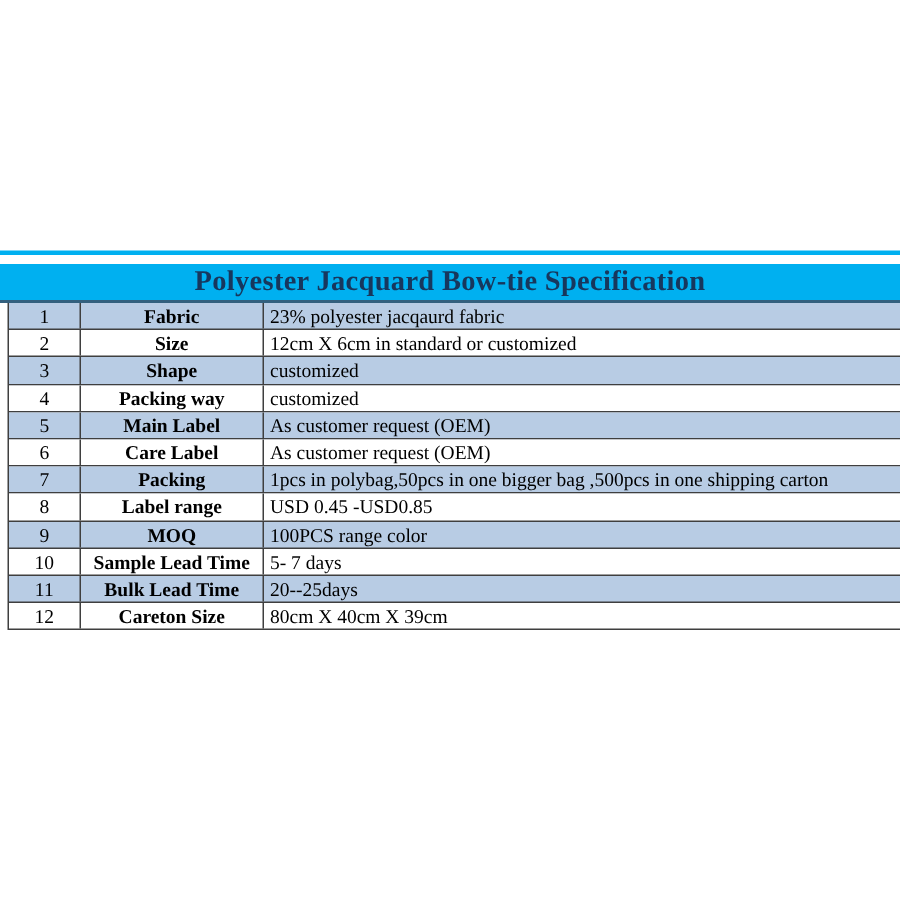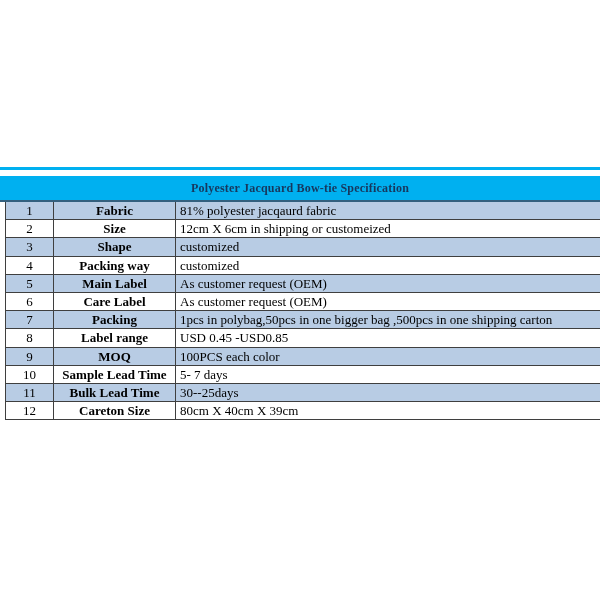--- a/index.html
+++ b/index.html
@@ -30,21 +30,21 @@
     width: 600px;
     height: 26px;
     box-sizing: border-box;
     background: #00b0f0;
     border-bottom: 2px solid #33607e;
     display: flex;
     align-items: center;
     justify-content: center;
   }
   .title-text {
-    font-size: 12px;
+    font-size: 19px;
     font-weight: bold;
     color: #17375d;
     letter-spacing: 0.2px;
     white-space: nowrap;
   }
   .spec-table {
     position: absolute;
     left: 5px;
     top: 202px;
     width: 595px;
@@ -100,26 +100,26 @@
 <div class="accent-strip"></div>
 
 <div class="title-bar">
   <span class="title-text">Polyester Jacquard Bow-tie Specification</span>
 </div>
 
 <div class="spec-table" id="spec-table">
     <div class="spec-row alt">
       <div class="cell-no">1</div>
       <div class="cell-label">Fabric</div>
-      <div class="cell-value">81% polyester jacqaurd fabric</div>
+      <div class="cell-value">23% polyester jacqaurd fabric</div>
     </div>
     <div class="spec-row">
       <div class="cell-no">2</div>
       <div class="cell-label">Size</div>
-      <div class="cell-value">12cm X 6cm in shipping or customeized</div>
+      <div class="cell-value">12cm X 6cm in standard or customized</div>
     </div>
     <div class="spec-row alt">
       <div class="cell-no">3</div>
       <div class="cell-label">Shape</div>
       <div class="cell-value">customized</div>
     </div>
     <div class="spec-row">
       <div class="cell-no">4</div>
       <div class="cell-label">Packing way</div>
       <div class="cell-value">customized</div>
@@ -140,30 +140,30 @@
       <div class="cell-value">1pcs in polybag,50pcs in one bigger bag ,500pcs in one shipping carton</div>
     </div>
     <div class="spec-row">
       <div class="cell-no">8</div>
       <div class="cell-label">Label range</div>
       <div class="cell-value">USD 0.45 -USD0.85</div>
     </div>
     <div class="spec-row alt">
       <div class="cell-no">9</div>
       <div class="cell-label">MOQ</div>
-      <div class="cell-value">100PCS each color</div>
+      <div class="cell-value">100PCS range color</div>
     </div>
     <div class="spec-row">
       <div class="cell-no">10</div>
       <div class="cell-label">Sample Lead Time</div>
       <div class="cell-value">5- 7 days</div>
     </div>
     <div class="spec-row alt">
       <div class="cell-no">11</div>
       <div class="cell-label">Bulk Lead Time</div>
-      <div class="cell-value">30--25days</div>
+      <div class="cell-value">20--25days</div>
     </div>
     <div class="spec-row">
       <div class="cell-no">12</div>
       <div class="cell-label">Careton Size</div>
       <div class="cell-value">80cm X 40cm X 39cm</div>
     </div>
   </div>
 
 </body></html>

